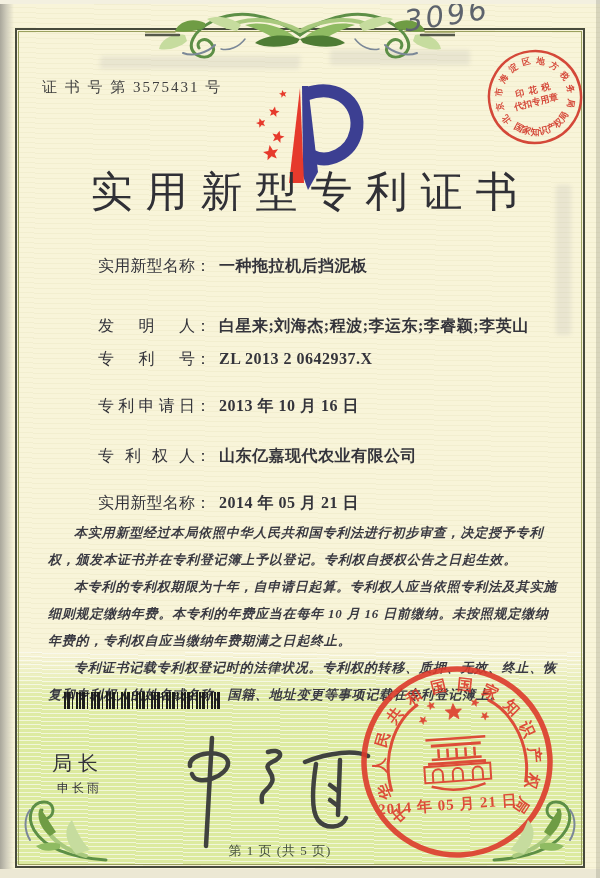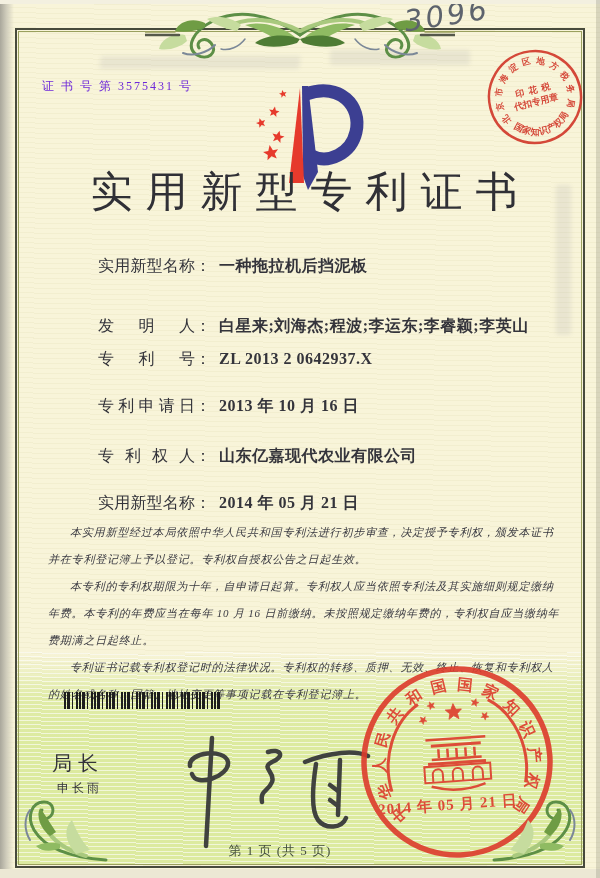--- a/index.html
+++ b/index.html
@@ -18,36 +18,36 @@
          background:linear-gradient(to bottom, rgba(220,234,159,0) 0, rgba(220,234,159,.85) 45px, #dcea9f 90px);}
   .green-zone::after{content:"";position:absolute;inset:0;
          background:repeating-linear-gradient(1.2deg, rgba(255,255,255,.6) 0 1px, rgba(0,0,0,0) 1px 4px);}
 
   .frame{position:absolute;left:15px;top:28px;width:566px;height:836px;
          border:2px solid #474a3c;}
   .frame-inner{position:absolute;inset:1px;border:1px solid #9aa05e;}
 
   .ghost{position:absolute;filter:blur(2px);background:rgba(140,140,155,.14);border-radius:3px;}
 
-  .cert-no{position:absolute;left:42px;top:78px;font-size:12px;color:#6d28d9;letter-spacing:2px;}
+  .cert-no{position:absolute;left:42px;top:78px;font-size:15px;color:#404040;letter-spacing:2px;}
   .handwritten{position:absolute;left:404px;top:-2px;font-size:29px;color:#5d636d;
          font-family:"DejaVu Sans",sans-serif;font-style:italic;transform:rotate(-9deg);letter-spacing:3px;}
 
   .doc-title{position:absolute;left:4px;top:164px;width:600px;text-align:center;
          font-size:42px;color:#303036;letter-spacing:13px;text-indent:13px;font-weight:500;}
 
   .field{position:absolute;left:50px;font-size:16px;color:#34343b;white-space:nowrap;}
   .field .lbl{display:inline-block;width:97px;text-align:justify;text-align-last:justify;vertical-align:bottom;margin-left:48px;}
   .field .col{margin-right:8px;}
   .field .val{letter-spacing:.5px;font-weight:bold;}
   .f1{top:256px}.f2{top:316px}.f3{top:349px}.f4{top:396px}.f5{top:446px}.f6{top:493px}
 
   .body-text{position:absolute;left:48px;top:519px;width:512px;color:#3a3a42;}
-  .body-text p{margin:0;text-indent:2em;font-size:11px;line-height:27px;
-         letter-spacing:.8px;font-style:italic;}
+  .body-text p{margin:0;text-indent:2em;font-size:13px;line-height:27px;
+         letter-spacing:.8px;font-style:italic;font-weight:bold;}
 
   .barcode{position:absolute;left:64px;top:692px;width:156px;height:17px;
          background:repeating-linear-gradient(90deg,#1d1d1d 0 2px,rgba(0,0,0,0) 2px 3px,
            #1d1d1d 3px 6px,rgba(0,0,0,0) 6px 8px,#1d1d1d 8px 9px,rgba(0,0,0,0) 9px 12px,
            #1d1d1d 12px 14px,rgba(0,0,0,0) 14px 15px);}
 
   .sig-title{position:absolute;left:52px;top:750px;font-size:20px;color:#33333a;letter-spacing:6px;}
   .sig-name{position:absolute;left:57px;top:780px;font-size:12px;color:#33333a;letter-spacing:3px;}
 
   .seal-main{position:absolute;left:352px;top:657px;width:210px;height:210px;

